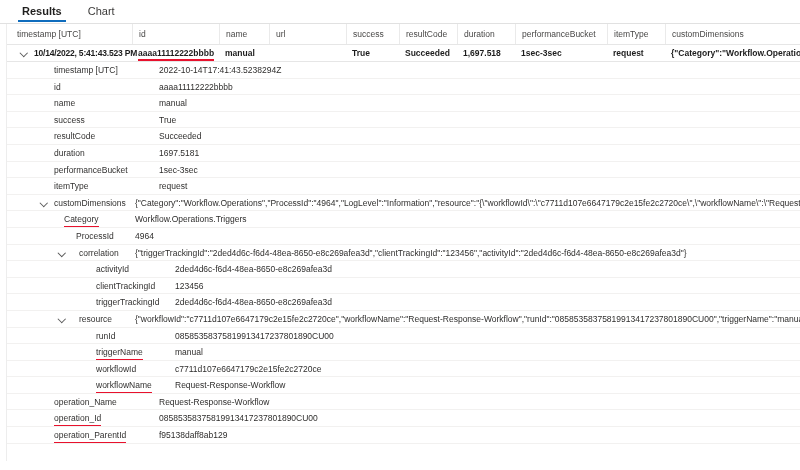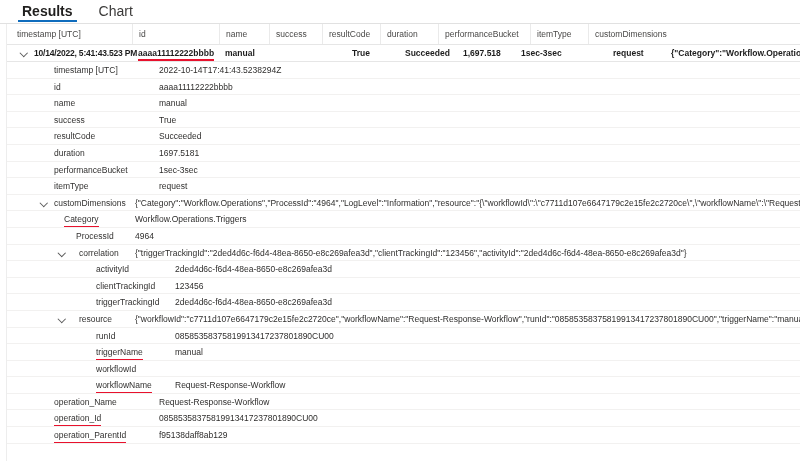--- a/index.html
+++ b/index.html
@@ -2,21 +2,21 @@
 <html><head>
 <meta charset="utf-8">
 <style>
   html,body{margin:0;padding:0;background:#fff;width:800px;height:470px;overflow:hidden;
     font-family:"Liberation Sans","DejaVu Sans",sans-serif;color:#323130;}
   .stage{position:relative;width:800px;height:470px;background:#fff;}
 
   
   .tabbar{position:absolute;left:0;top:0;width:800px;height:24px;border-bottom:1px solid #e1e1e1;
     display:flex;align-items:stretch;padding-left:22px;box-sizing:border-box;}
-  .tab{position:relative;font-size:14px;line-height:23px;color:#3b3a39;margin-right:26px;cursor:pointer;text-align:center;}
+  .tab{position:relative;font-size:11px;line-height:23px;color:#3b3a39;margin-right:26px;cursor:pointer;text-align:center;}
   .tab.active{color:#201f1e;font-weight:700;}
   .tab-underline{position:absolute;left:-4px;right:-4px;bottom:1px;height:2px;background:#0f6cbd;}
 
   
   .gridwrap{position:absolute;left:6px;top:24px;width:793px;height:437px;border-left:1px solid #ededed;
     font-size:8.5px;}
   .hrow{position:absolute;left:0;top:0;height:21px;width:793px;display:flex;border-bottom:1px solid #e6e6e6;box-sizing:border-box;}
   .hcell{box-sizing:border-box;height:20px;line-height:20px;padding-left:6px;border-left:1px solid #eaeaea;
     color:#494847;white-space:nowrap;overflow:hidden;flex:0 0 auto;}
   .hcell:first-child{border-left:none;padding-left:10px;}
@@ -48,20 +48,21 @@
     <div class="tab">
       <span>Chart</span>
     </div>
   </div>
 
   <div class="gridwrap">
     <div class="hrow" id="header-row">
         <div class="hcell" style="width: 125px;">timestamp [UTC]</div>
         <div class="hcell" style="width: 87px;">id</div>
         <div class="hcell" style="width: 50px;">name</div>
+        <div class="hcell" style="width: 77px;">url</div>
         <div class="hcell" style="width: 53px;">success</div>
         <div class="hcell" style="width: 58px;">resultCode</div>
         <div class="hcell" style="width: 58px;">duration</div>
         <div class="hcell" style="width: 92px;">performanceBucket</div>
         <div class="hcell" style="width: 58px;">itemType</div>
         <div class="hcell" style="width: 135px;">customDimensions</div>
       </div>
     <div class="srow" id="summary-row">
         <span class="chev"></span>
         <div class="scell first" style="width: 125px;"><span>10/14/2022, 5:41:43.523 PM</span></div>
@@ -146,20 +147,21 @@
         <div class="drow">
           <span class="k u-red" style="left: 89px;">runId</span>
           <span class="v" style="left: 168px;">08585358375819913417237801890CU00</span>
         </div>
         <div class="drow">
           <span class="k u-red" style="left: 89px;">triggerName</span>
           <span class="v" style="left: 168px;">manual</span>
         </div>
         <div class="drow">
           <span class="k u-red" style="left: 89px;">workflowId</span>
+          <span class="v" style="left: 168px;">c7711d107e6647179c2e15fe2c2720ce</span>
         </div>
         <div class="drow">
           <span class="k u-red" style="left: 89px;">workflowName</span>
           <span class="v" style="left: 168px;">Request-Response-Workflow</span>
         </div>
         <div class="drow">
           <span class="k u-red" style="left: 47px;">operation_Name</span>
           <span class="v" style="left: 152px;">Request-Response-Workflow</span>
         </div>
         <div class="drow">

